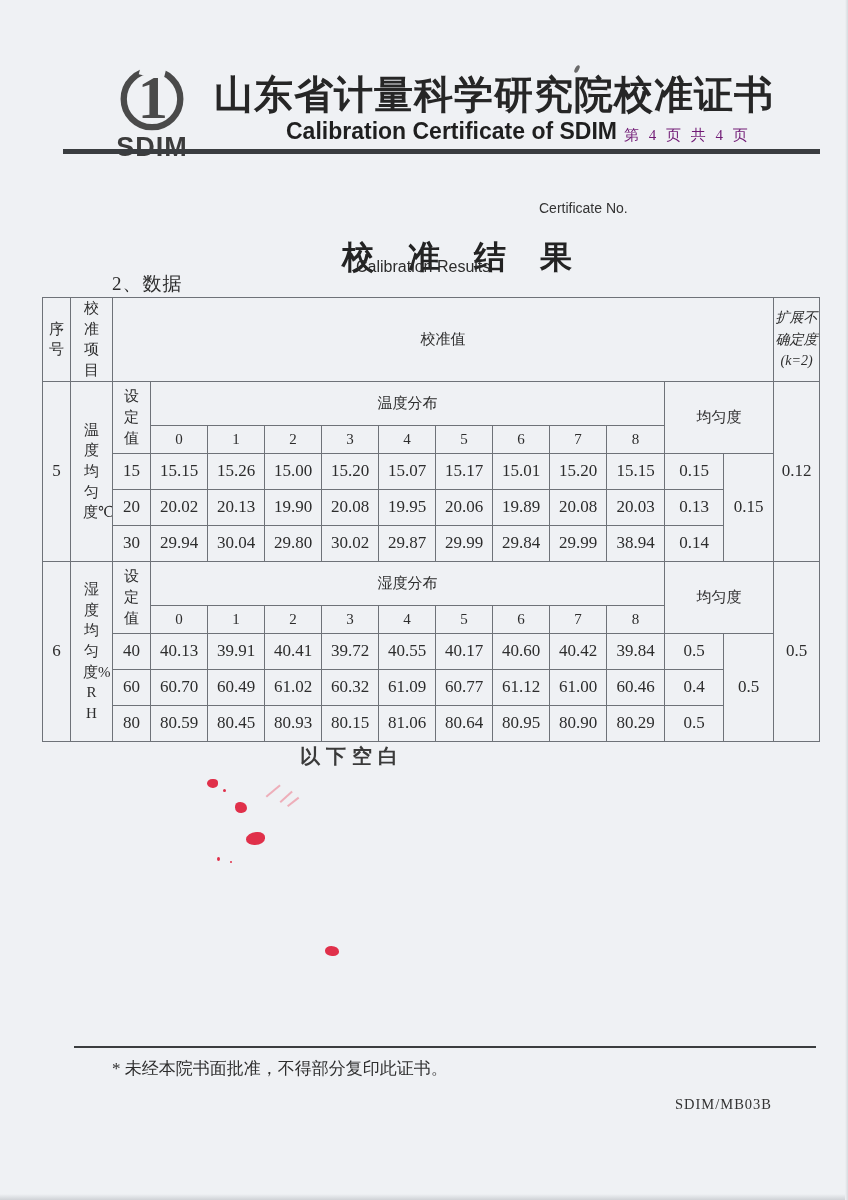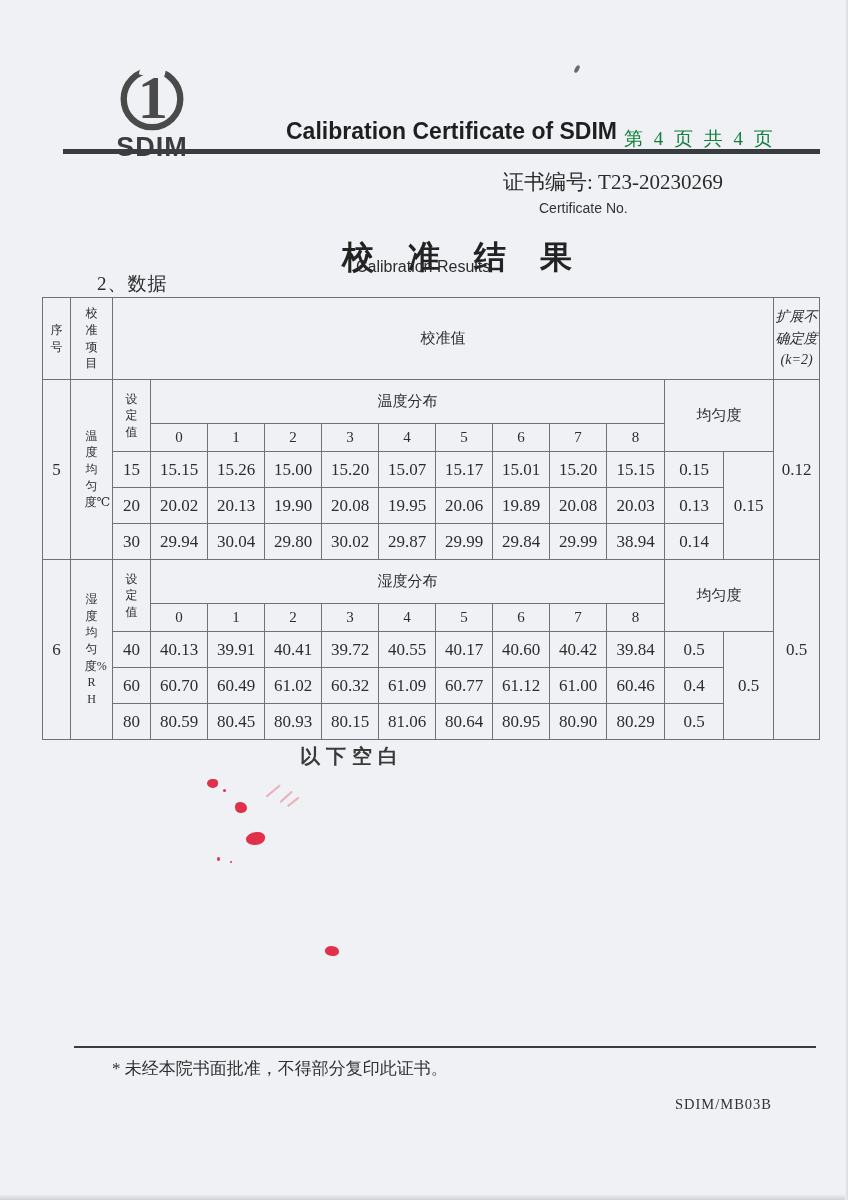--- a/index.html
+++ b/index.html
@@ -12,40 +12,40 @@
   .abs { position:absolute; }
 
   
   .logo { left:92px; top:56px; width:120px; text-align:center; }
   .logo-mark { display:block; margin:0 auto; }
   .logo-text { font-family:"Liberation Sans","DejaVu Sans",sans-serif; font-weight:bold;
                font-size:27px; letter-spacing:1px; color:#3c3c3c; margin-top:-4px; }
   .title-cn { left:214px; top:68px; font-size:39px; font-weight:bold; color:#262626; letter-spacing:1px; }
   .title-en { left:260px; top:118px; font-family:"Liberation Sans","DejaVu Sans",sans-serif;
               font-weight:bold; font-size:23px; color:#1f1f1f;margin-left:26px; }
-  .page-info { left:624px; top:126px; font-size:19px; letter-spacing:3px; color:#15803d; }
+  .page-info { left:624px; top:126px; font-size:15px; letter-spacing:3px; color:#701a75; }
   .rule-double { left:63px; top:149px; width:757px; height:4px;
                  border-top:3px solid #3a3d40; border-bottom:2px solid #3a3d40; }
   .cert-no { left:503px; top:168px; font-size:21px; color:#2a2a2a; }
   .cert-no-en { left:539px; top:200px; font-family:"Liberation Sans","DejaVu Sans",sans-serif;
                 font-size:14px; color:#333;text-align:center; }
   .results-cn { left:342px; top:212px; font-size:32px; font-weight:bold; letter-spacing:13px; color:#232323;margin-top:24px; }
   .results-en { left:356px; top:258px; font-family:"Liberation Sans","DejaVu Sans",sans-serif;
                 font-size:16px; color:#2c2c2c; }
-  .section-label { left:97px; top:271px; font-size:19px; color:#2c2c2c; letter-spacing:1px; }
+  .section-label { left:112px; top:271px; font-size:19px; color:#2c2c2c; letter-spacing:1px; }
 
   
   .tbl-wrap { left:42px; top:297px; }
   table { border-collapse:collapse; table-layout:fixed; width:777px; }
   td { border:1px solid #6e7278; text-align:center; vertical-align:middle;
        font-size:17px; color:#2d2d2d; padding:0; overflow:hidden; }
   td.hdr { font-size:15px; }
   td.small { font-size:14px; line-height:1.55;font-style:italic; }
   .vert { display:inline-block; width:1.12em; word-break:break-all; line-height:1.38;
-          font-size:12px; text-align:center; }
+          font-size:15px; text-align:center; }
   .blk { display:block; }
 
   
   .note { left:300px; top:743px; font-size:20px; letter-spacing:6px; color:#3a3a3a;font-weight:bold; }
   .footer-rule { left:74px; top:1046px; width:742px; border-top:2.5px solid #3b3d3f; }
   .footnotes { left:112px; top:1055px; font-size:17px; line-height:27px; color:#2e2e2e; }
   .form-code { left:675px; top:1096px; font-size:14.5px; letter-spacing:1px; color:#333; }
 
   
   .ink { position:absolute; background:#e0304a; }
@@ -62,25 +62,25 @@
 <div class="page">
 
   <div class="abs logo">
     <svg class="logo-mark" width="78" height="80" viewBox="0 0 80 82">
       <circle cx="40" cy="44" r="29" fill="none" stroke="#4a4a4a" stroke-width="6.5"></circle>
       <rect x="28" y="6" width="26" height="16" fill="#eff1f4" transform="rotate(14 41 14)"></rect>
       <text x="41" y="64" text-anchor="middle" font-family="'Liberation Serif',serif" font-weight="bold" font-size="62" fill="#4a4a4a">1</text>
     </svg>
     <div class="logo-text">SDIM</div>
   </div>
+  <div class="abs title-cn">山东省计量科学研究院校准证书</div>
   <div class="abs title-en">Calibration Certificate of SDIM</div>
   <div class="abs page-info">第 4 页 共 4 页</div>
   <div class="abs rule-double"></div>
 
-  <div class="abs cert-no">证书编号: T23-20230269</div>
   <div class="abs cert-no-en">Certificate No.</div>
   <div class="abs results-cn">校 准 结 果</div>
   <div class="abs results-en">Calibration Results</div>
   <div class="abs section-label">2、数据</div>
 
   <div class="abs tbl-wrap">
     <table>
       <colgroup>
         <col style="width:28px">
           <col style="width:42px">

